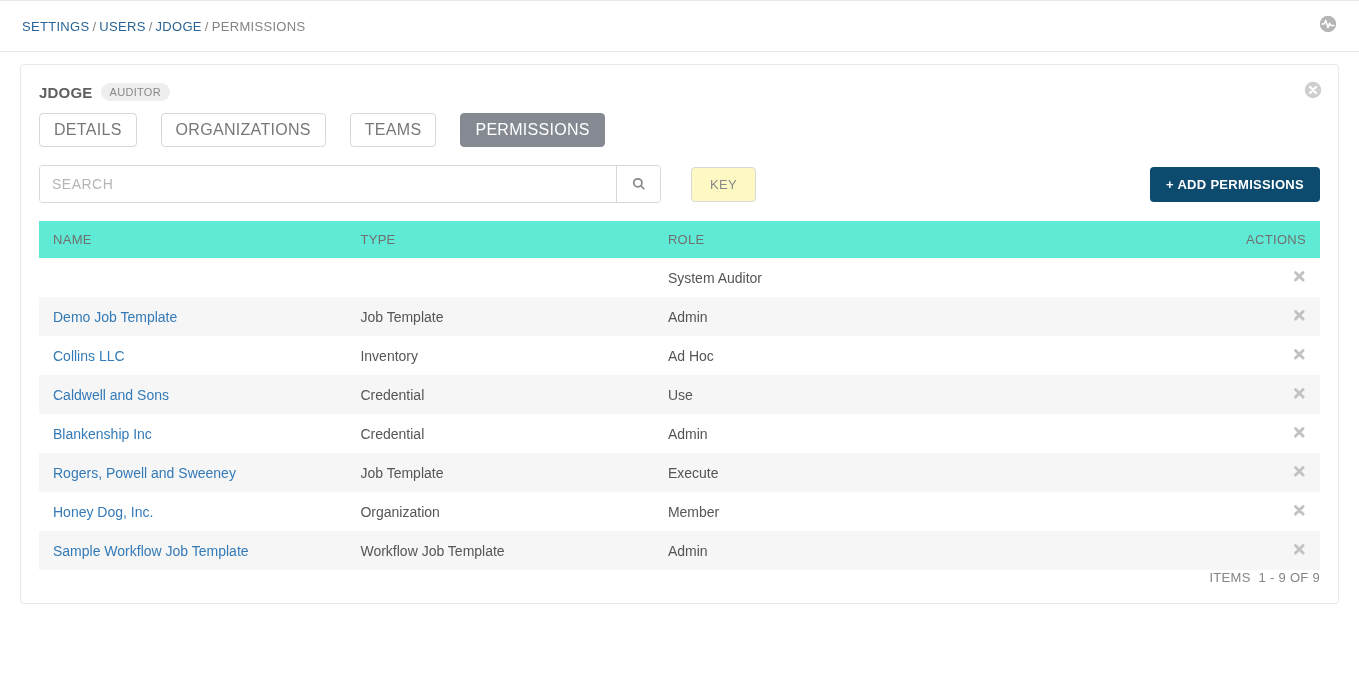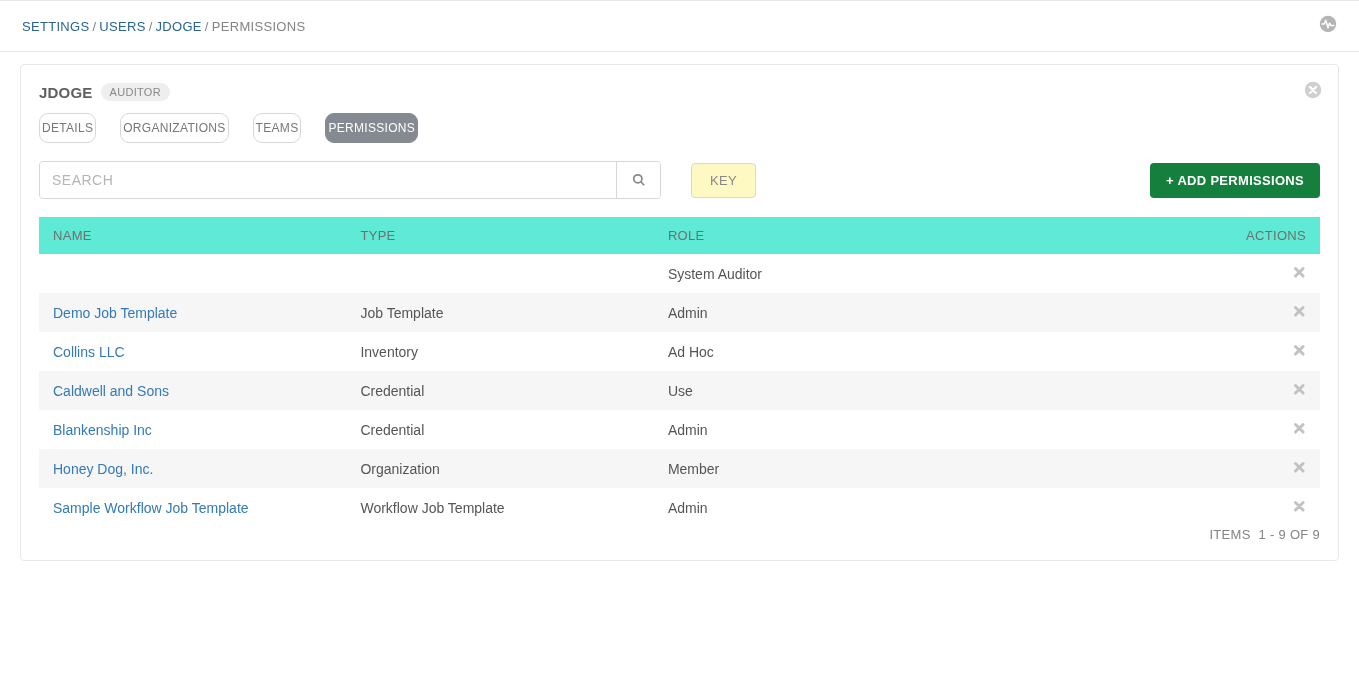--- a/index.html
+++ b/index.html
@@ -61,24 +61,24 @@
       position: absolute;
       top: 16px;
       right: 16px;
       color: #cfcfcf;
       cursor: pointer;
     }
     .close-panel svg { width: 18px; height: 18px; }
 
     .tabs { display: flex; gap: 24px; margin-bottom: 18px; }
     .tab {
-      font-size: 12px;
-      padding: 7px 2px;
+      font-size: 16px;
+      padding: 7px 14px;
       border: 1px solid #d7d7d7;
-      border-radius: 9px;
+      border-radius: 4px;
       background: #fff;
       color: #777;
       letter-spacing: 0.3px;
       cursor: pointer;
     }
     .tab.active {
       background: #848992;
       color: #fff;
       border-color: #848992;
     }
@@ -121,21 +121,21 @@
       border: 1px solid #d7d7d7;
       background: #fef9c3;
       color: #888;
       padding: 9px 18px;
       border-radius: 4px;
       font-size: 13px;
       cursor: pointer;
       letter-spacing: 0.3px;
     }
     .add-btn {
-      background: #15803d;
+      background: #0c4a6e;
       color: #fff;
       border: none;
       padding: 10px 16px;
       border-radius: 4px;
       font-size: 13px;
       font-weight: 600;
       cursor: pointer;
       letter-spacing: 0.3px;
     }
 
@@ -284,20 +284,30 @@
           <td><span class="link">Blankenship Inc</span></td>
           <td>Credential</td>
           <td>Admin</td>
           <td><span class="del-icon">
               <svg viewBox="0 0 24 24" fill="currentColor">
                 <path d="M19 6L6 19M6 6l13 13" stroke="currentColor" stroke-width="5" stroke-linecap="round"></path>
               </svg>
             </span></td>
         </tr>
         <tr>
+          <td><span class="link">Rogers, Powell and Sweeney</span></td>
+          <td>Job Template</td>
+          <td>Execute</td>
+          <td><span class="del-icon">
+              <svg viewBox="0 0 24 24" fill="currentColor">
+                <path d="M19 6L6 19M6 6l13 13" stroke="currentColor" stroke-width="5" stroke-linecap="round"></path>
+              </svg>
+            </span></td>
+        </tr>
+        <tr>
           <td><span class="link">Honey Dog, Inc.</span></td>
           <td>Organization</td>
           <td>Member</td>
           <td><span class="del-icon">
               <svg viewBox="0 0 24 24" fill="currentColor">
                 <path d="M19 6L6 19M6 6l13 13" stroke="currentColor" stroke-width="5" stroke-linecap="round"></path>
               </svg>
             </span></td>
         </tr>
         <tr>

